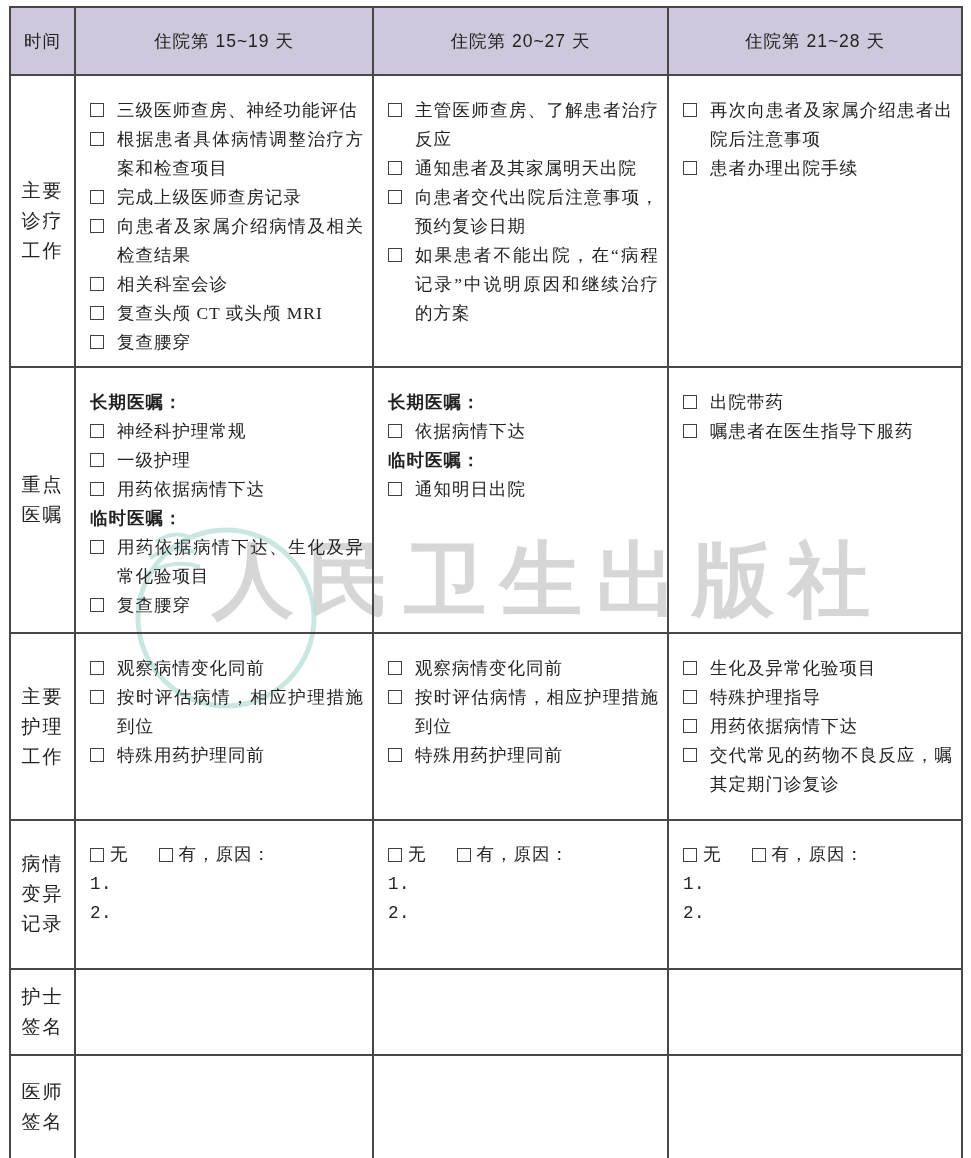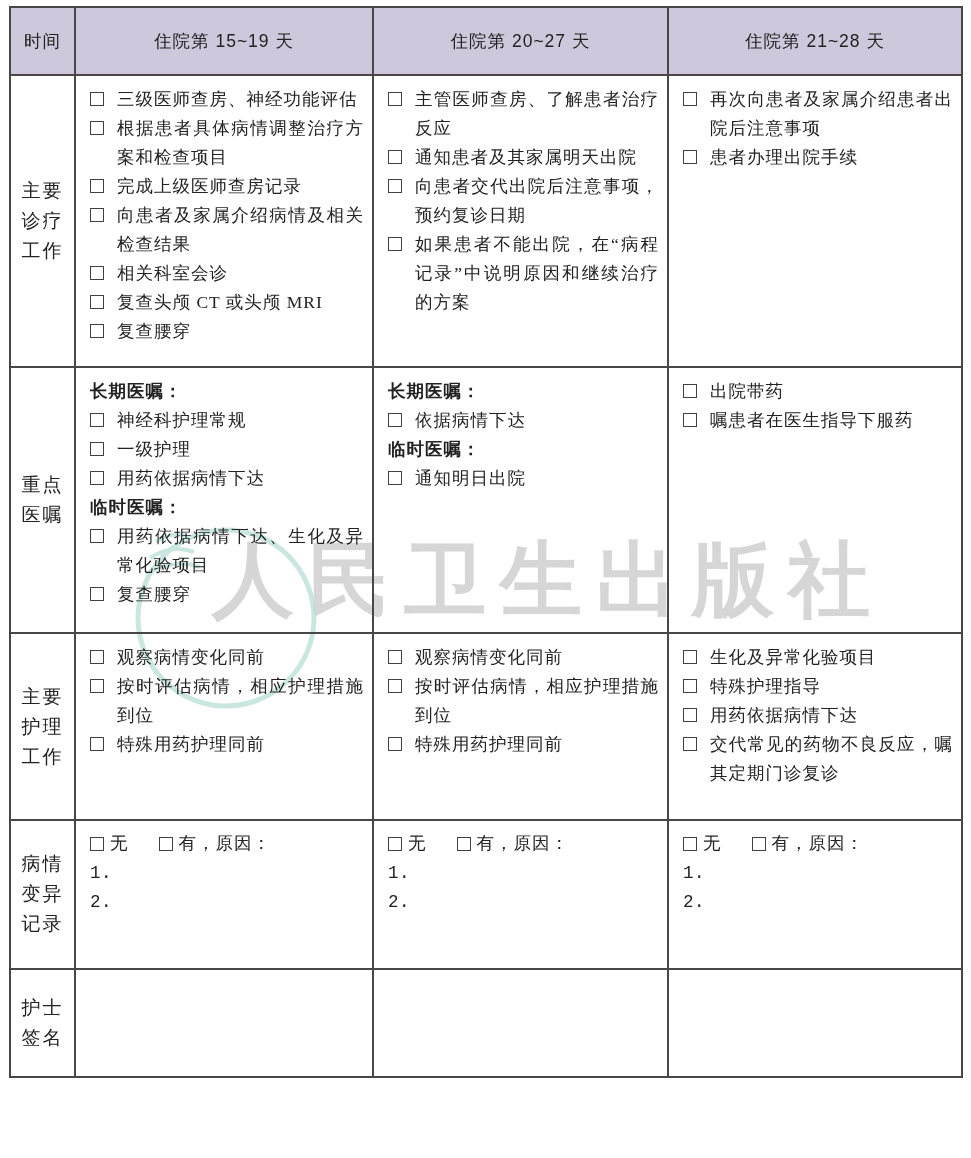--- a/index.html
+++ b/index.html
@@ -39,31 +39,31 @@
   thead th{
     background:var(--header-bg);
     font-family:"Liberation Sans","DejaVu Sans",sans-serif;
     font-weight:normal;font-size:17.5px;letter-spacing:1px;
     text-align:center;vertical-align:middle;
   }
   tbody tr:nth-child(1){height:292px;}
   tbody tr:nth-child(2){height:266px;}
   tbody tr:nth-child(3){height:187px;}
   tbody tr:nth-child(4){height:149px;font-family:Liberation Mono, monospace;}
-  tbody tr:nth-child(5){height:108px;}
+  tbody tr:nth-child(5){height:86px;}
   tbody tr:nth-child(6){height:104px;}
 
   td.row-label{
     text-align:center;vertical-align:middle;
     white-space:pre-line;
     font-size:19px;line-height:30px;letter-spacing:2px;
   }
   td.cell{
     vertical-align:top;
-    padding:9px 8px 8px 14px;
+    padding:20px 8px 8px 14px;
     font-size:17.5px;line-height:29px;letter-spacing:1px;
   }
   .item{position:relative;}
   .item.check{padding-left:27px;text-align:justify;}
   .cb{
     position:absolute;left:0;top:7px;width:14px;height:14px;
     border:1.5px solid #414141;background:transparent;display:inline-block;
   }
   .item.bold-head{
     font-family:"Liberation Sans","DejaVu Sans",sans-serif;
@@ -196,16 +196,23 @@
             <div class="item plain">2.</div>
           </td>
         </tr>
         <tr>
           <td class="row-label">护士
 签名</td>
           <td class="cell"></td>
           <td class="cell"></td>
           <td class="cell"></td>
         </tr>
+        <tr>
+          <td class="row-label">医师
+签名</td>
+          <td class="cell"></td>
+          <td class="cell"></td>
+          <td class="cell"></td>
+        </tr>
       </tbody>
   </table>
 
 </div>
 
 </body></html>

